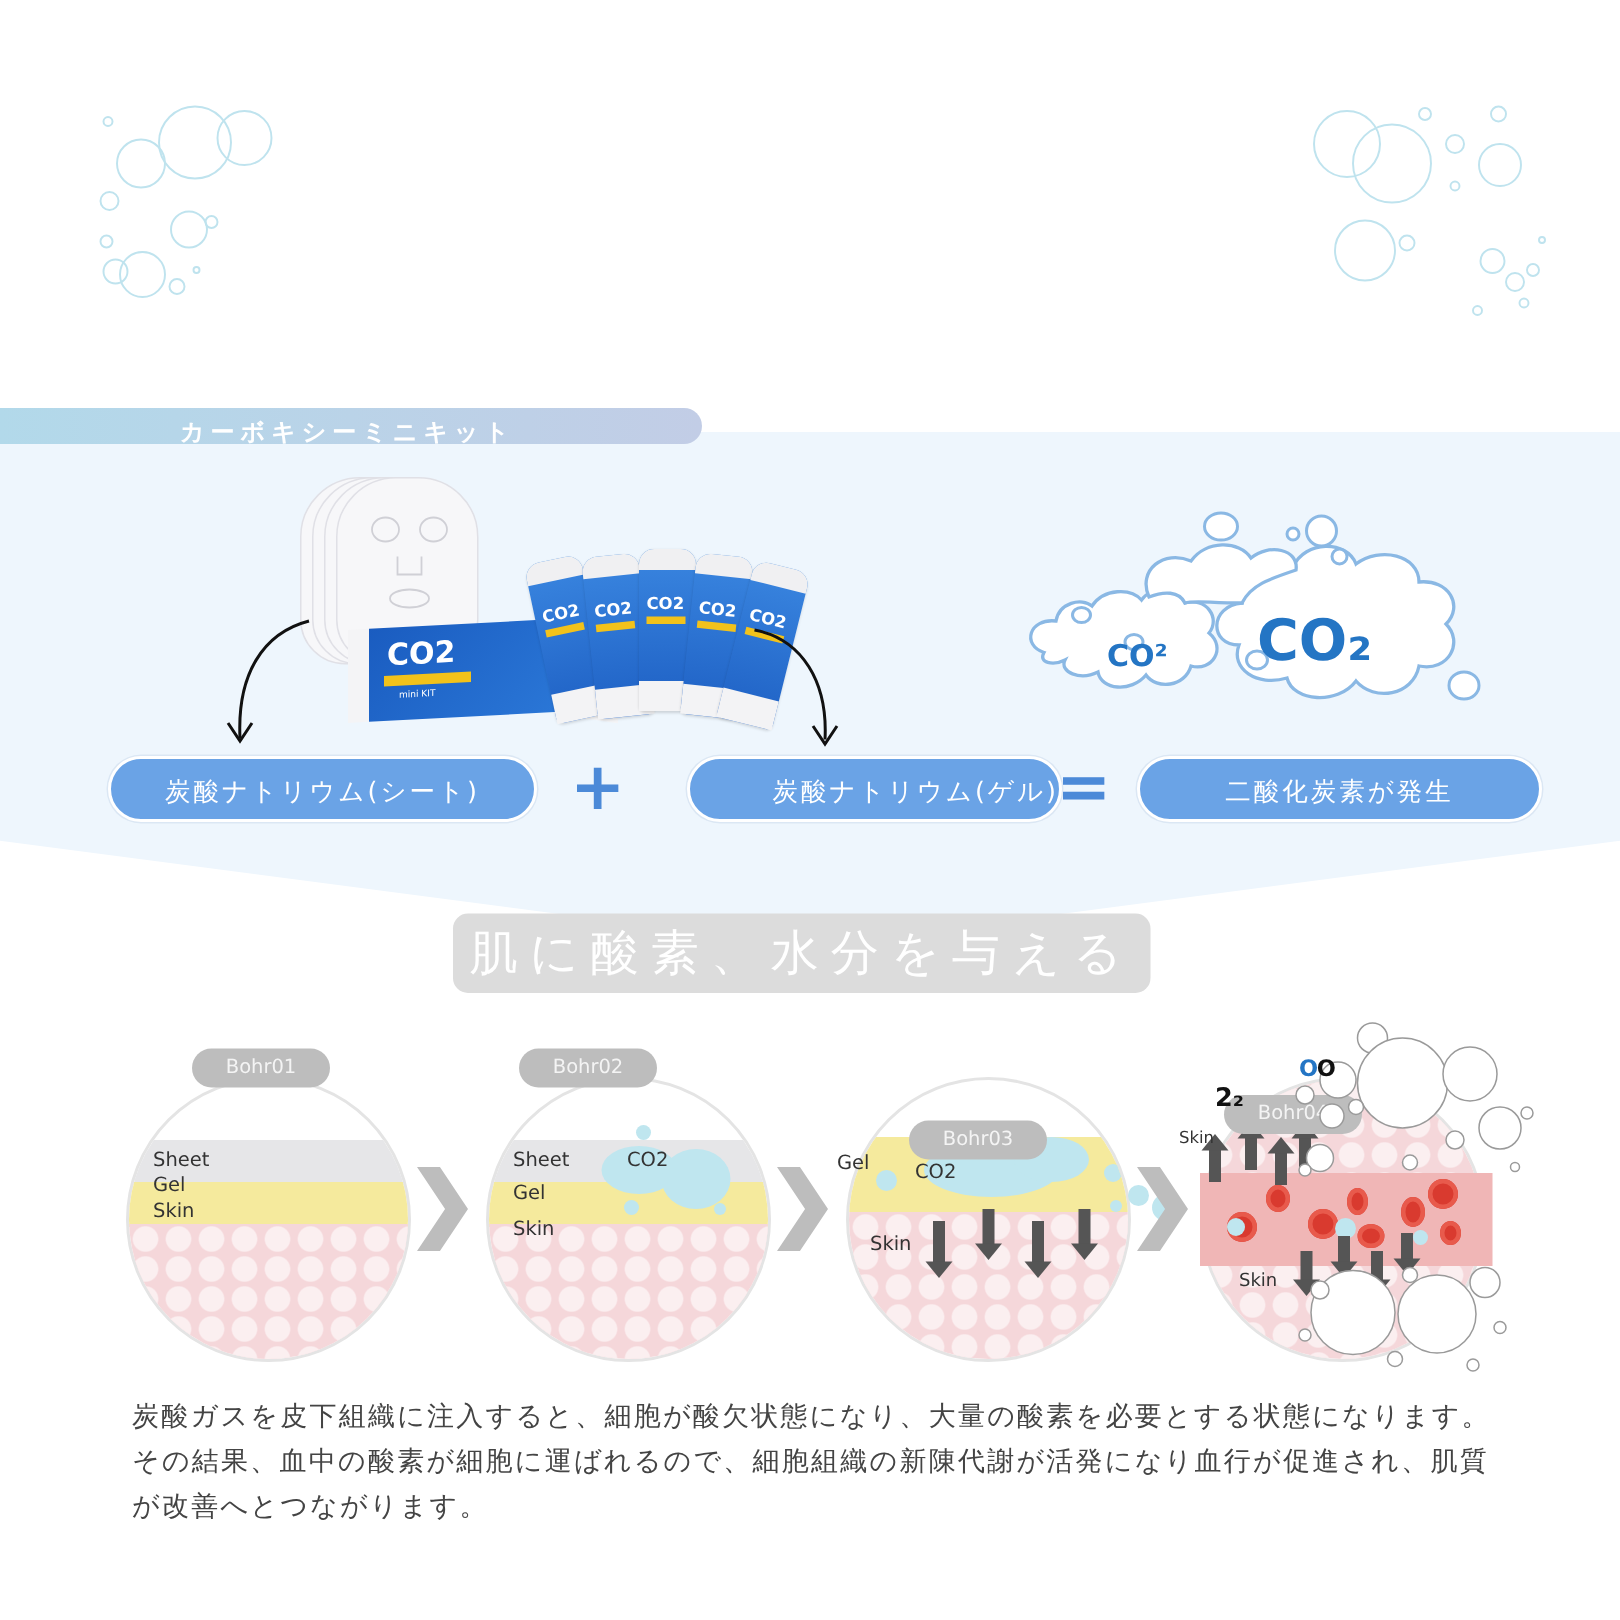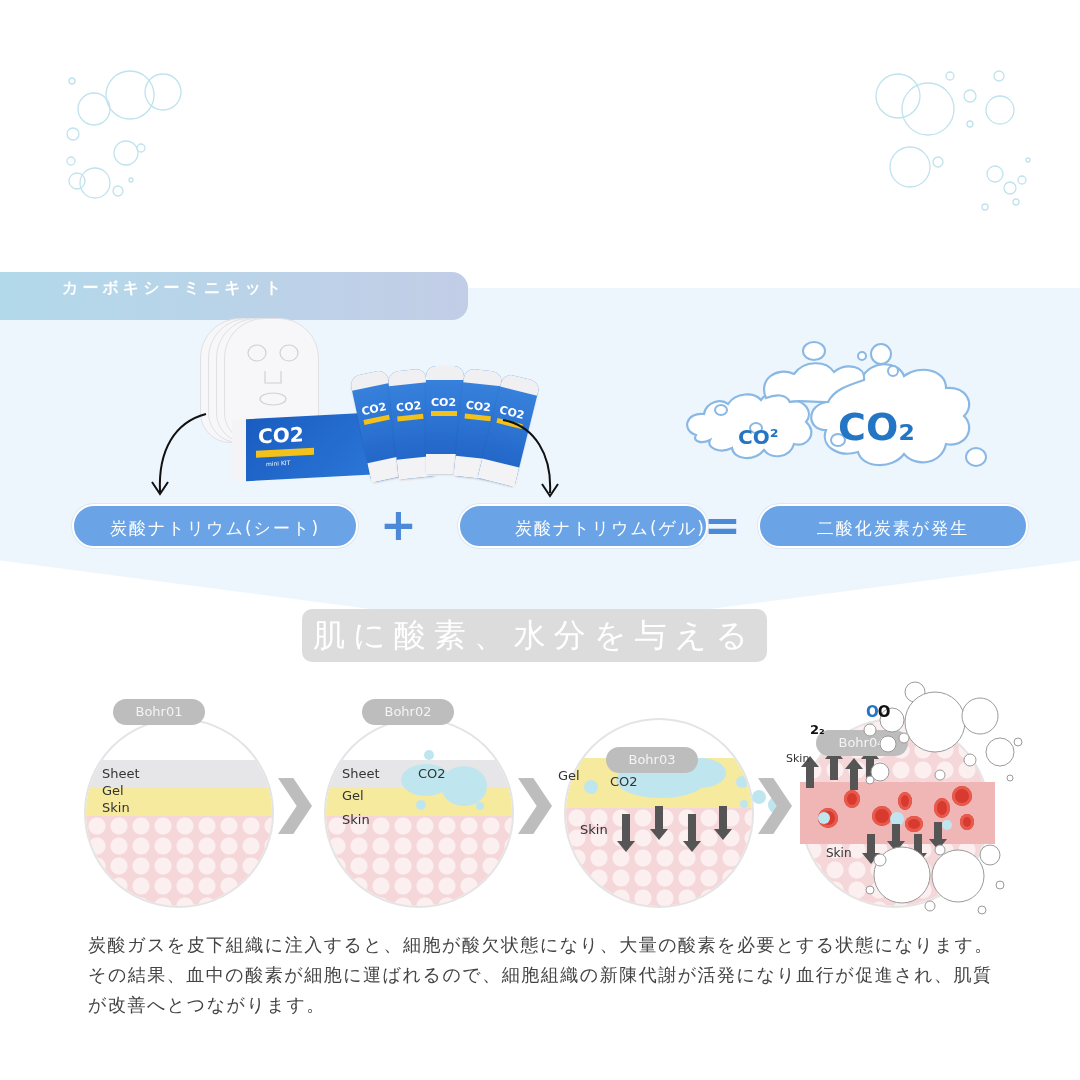--- a/index.html
+++ b/index.html
@@ -21,25 +21,25 @@
 
   .bubbles { position: absolute; }
 
   
   .kit-bg { position: absolute; left: 0; top: 288px; width: 1080px; height: 270px; background: #eef6fd; }
   .kit-bg-tri {
     position: absolute; left: 0; top: 555px; width: 1080px; height: 55px;
     background: #eef6fd; clip-path: polygon(0 0, 100% 0, 100% 10%, 65% 100%, 35% 100%, 0 10%);
   }
   .kit-tag {
-    position: absolute; left: 0; top: 272px; width: 468px; height: 48px;
+    position: absolute; left: 0; top: 272px; width: 468px; height: 24px;
     background: linear-gradient(90deg, #b2d9ea 0%, #c2cde6 100%);
     border-radius: 0 16px 16px 0;
     color: #ffffff; font-size: 16px; font-weight: bold; letter-spacing: 4px;
-    padding-left: 62px; line-height: 32px;
+    padding-left: 120px; line-height: 32px;
   }
   .mask-sheet {
     position: absolute; width: 95px; height: 125px; background: #f7f7f9;
     border: 1px solid #e0e0e6; border-radius: 40px 40px 30px 30px;
   }
   .box {
     position: absolute; left: 232px; top: 416px; width: 150px; height: 62px;
     background: linear-gradient(135deg, #1a5cc0, #2b78d8); transform: skewY(-3deg);
     border-left: 14px solid #f4f4f6; color: #fff;
   }
@@ -100,21 +100,21 @@
   .arrow-dn::after, .arrow-up::after {
     content: ""; position: absolute; left: -5px; width: 0; height: 0;
     border-left: 9px solid transparent; border-right: 9px solid transparent;
   }
   .arrow-dn::after { bottom: -10px; border-top: 11px solid #555555; }
   .arrow-up::after { top: -10px; border-bottom: 11px solid #555555; }
   .dot { position: absolute; border-radius: 50%; background: #bfe6ef; }
   .rbc { position: absolute; border-radius: 50%; background: #d93a2f; box-shadow: inset 0 0 0 3px #e85a4c; }
 
   .o2-mark { position: absolute; left: 866px; top: 703px; font-size: 15px; font-weight: bold; letter-spacing: -1px; }
-  .o2-sub { position: absolute; left: 810px; top: 722px; font-size: 13px; font-weight: bold; color: #111; }
+  .o2-sub { position: absolute; left: 810px; top: 722px; font-size: 17px; font-weight: bold; color: #111; }
 
   
   .para {
     position: absolute; left: 88px; top: 930px; width: 920px;
     font-size: 18px; color: #444444; line-height: 30px; letter-spacing: 1.5px;
   }
 </style>
 </head>
 <body>
 
@@ -241,38 +241,38 @@
 <div class="subhead">肌に酸素、水分を与える</div>
 
 <div class="circle" style="left:84px;">
   <div class="layer l-sheet" style="top:40px;height:30px;"></div>
   <div class="layer l-gel" style="top:68px;height:30px;"></div>
   <div class="layer l-skin" style="top:96px;height:100px;"></div>
   <span class="lbl-txt" style="left:16px;top:46px;">Sheet</span>
   <span class="lbl-txt" style="left:16px;top:63px;">Gel</span>
   <span class="lbl-txt" style="left:16px;top:80px;">Skin</span>
 </div>
-<div class="step-tag" style="left:113px;">Bohr01</div>
+<div class="step-tag" style="left:128px;">Bohr01</div>
 <div class="chev" style="left:278px;"></div>
 
 <div class="circle" style="left:324px;">
   <div class="layer l-sheet" style="top:40px;height:30px;"></div>
   <div class="layer l-gel" style="top:68px;height:30px;"></div>
   <div class="layer l-skin" style="top:96px;height:100px;"></div>
   <div class="dot" style="left:75px;top:44px;width:50px;height:32px;"></div>
   <div class="dot" style="left:115px;top:46px;width:46px;height:40px;"></div>
   <div class="dot" style="left:98px;top:30px;width:10px;height:10px;"></div>
   <div class="dot" style="left:90px;top:80px;width:10px;height:10px;"></div>
   <div class="dot" style="left:150px;top:82px;width:8px;height:8px;"></div>
   <span class="lbl-txt" style="left:16px;top:46px;">Sheet</span>
   <span class="lbl-txt" style="left:92px;top:46px;">CO2</span>
   <span class="lbl-txt" style="left:16px;top:68px;">Gel</span>
   <span class="lbl-txt" style="left:16px;top:92px;">Skin</span>
 </div>
-<div class="step-tag" style="left:362px;">Bohr02</div>
+<div class="step-tag" style="left:346px;">Bohr02</div>
 <div class="chev" style="left:518px;"></div>
 
 <div class="circle" style="left:564px;">
   <div class="layer l-gel" style="top:38px;height:50px;"></div>
   <div class="layer l-skin" style="top:88px;height:110px;"></div>
   <div class="dot" style="left:50px;top:42px;width:90px;height:36px;"></div>
   <div class="dot" style="left:110px;top:38px;width:50px;height:30px;"></div>
   <div class="dot" style="left:18px;top:60px;width:14px;height:14px;"></div>
   <div class="dot" style="left:170px;top:56px;width:12px;height:12px;"></div>
   <span class="lbl-txt" style="left:44px;top:54px;">CO2</span>

